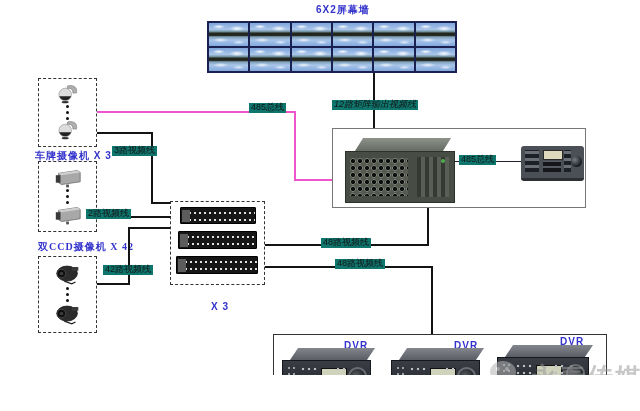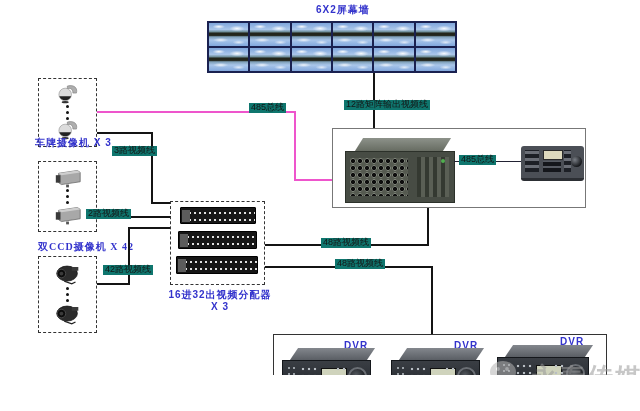--- a/index.html
+++ b/index.html
@@ -102,21 +102,21 @@
     <div class="monitor"></div>
     <div class="monitor"></div>
     <div class="monitor"></div>
     <div class="monitor"></div>
     <div class="monitor"></div>
     <div class="monitor"></div>
     <div class="monitor"></div>
   </div>
 
   <div class="ln" style="left:373px;top:73px;width:2px;height:56px;"></div>
-  <div class="lbl" style="left:344px;top:100px;">12路矩阵输出视频线</div>
+  <div class="lbl" style="left:332px;top:100px;font-style:italic;">12路矩阵输出视频线</div>
 
   <div class="ln-m" style="left:97px;top:111px;width:199px;height:2px;"></div>
   <div class="ln-m" style="left:294px;top:111px;width:2px;height:70px;"></div>
   <div class="ln-m" style="left:294px;top:179px;width:40px;height:2px;"></div>
   <div class="lbl" style="left:249px;top:103px;">485总线</div>
 
   <div class="cam-box" style="left:38px;top:78px;height:69px;">
     <svg class="cam-ic" viewBox="0 0 32 30">
       <path d="M15 3 C26 0 30 7 28 13 L23 13 C23 7 19 5 15 7 Z" fill="#aeaeae" stroke="#777" stroke-width="0.8"></path>
       <circle cx="12" cy="15" r="9" fill="#dcdcdc" stroke="#888" stroke-width="0.8"></circle>
@@ -134,21 +134,21 @@
       <path d="M3.6 17.5 A9 9 0 0 0 20.4 17.5 Z" fill="#222"></path>
       <ellipse cx="12" cy="26" rx="5" ry="1.6" fill="#333"></ellipse>
     </svg>
   </div>
 
   <div class="ln" style="left:97px;top:132px;width:56px;height:2px;"></div>
   <div class="ln" style="left:151px;top:132px;width:2px;height:72px;"></div>
   <div class="ln" style="left:151px;top:202px;width:20px;height:2px;"></div>
   <div class="lbl" style="left:112px;top:146px;">3路视频线</div>
 
-  <div class="blbl" style="left:35px;top:136px;text-align:right;">车牌摄像机 X 3</div>
+  <div class="blbl" style="left:35px;top:149px;text-align:right;">车牌摄像机 X 3</div>
   <div class="cam-box" style="left:38px;top:161px;height:71px;">
     <svg class="cam-ic" viewBox="0 0 32 22">
       <polygon points="6,6 26,3 29,5 29,15 9,18 6,16" fill="#a8a8a8" stroke="#666" stroke-width="0.8"></polygon>
       <polygon points="6,6 26,3 29,5 9,8" fill="#cfcfcf"></polygon>
       <rect x="3" y="8" width="5" height="8" fill="#3a3a3a"></rect>
       <rect x="14" y="18" width="3" height="3" fill="#555"></rect>
     </svg>
     <span class="vdots">
         <i></i>
         <i></i>
@@ -197,21 +197,20 @@
     <div class="dist-unit" style="left:9px;top:5px;width:76px;height:17px;">
       <i class="dist-cap"></i>
       </div>
     <div class="dist-unit" style="left:7px;top:29px;width:79px;height:18px;">
       <i class="dist-cap"></i>
       </div>
     <div class="dist-unit" style="left:5px;top:54px;width:82px;height:18px;">
       <i class="dist-cap"></i>
       </div>
   </div>
-  <div class="blbl" style="left:150px;top:288px;width:140px;text-align:center;">16进32出视频分配器</div>
   <div class="blbl" style="left:150px;top:301px;width:140px;text-align:center;">X 3</div>
 
   <div class="ln" style="left:265px;top:244px;width:164px;height:2px;"></div>
   <div class="ln" style="left:427px;top:208px;width:2px;height:38px;"></div>
   <div class="lbl" style="left:321px;top:238px;">48路视频线</div>
 
   <div class="ln" style="left:265px;top:266px;width:168px;height:2px;"></div>
   <div class="ln" style="left:431px;top:266px;width:2px;height:69px;"></div>
   <div class="lbl" style="left:335px;top:259px;">48路视频线</div>
 

